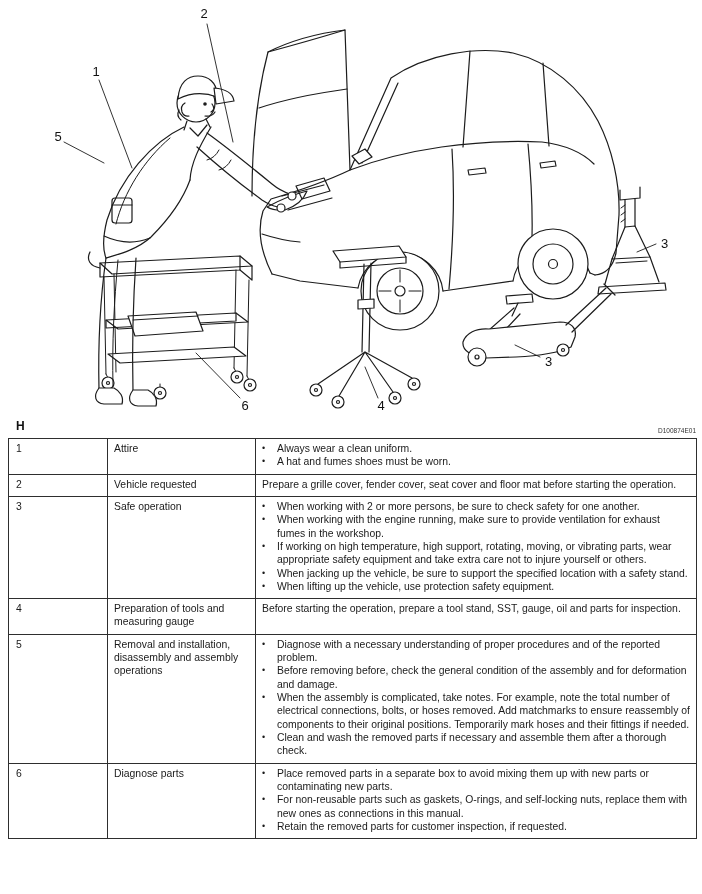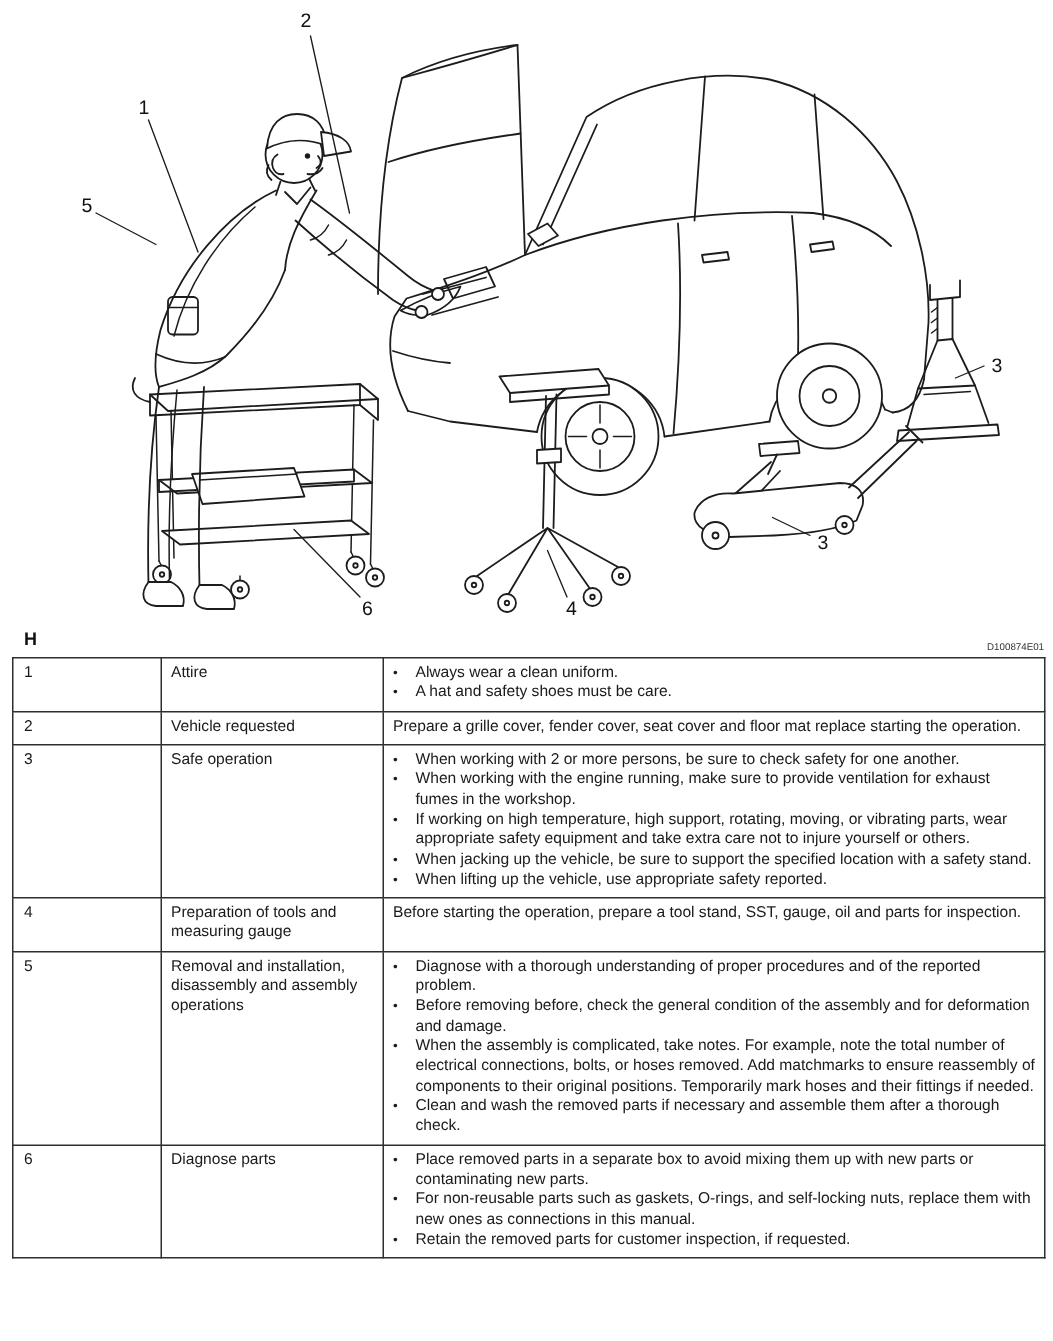--- a/index.html
+++ b/index.html
@@ -207,30 +207,30 @@
       <tr>
         <td class="c-num">1</td>
         <td class="c-label">Attire</td>
         <td class="c-desc">
           <div class="bullet">
               <span class="dot">•</span>
               <span class="btext">Always wear a clean uniform.</span>
             </div>
           <div class="bullet">
               <span class="dot">•</span>
-              <span class="btext">A hat and safety shoes must be care.</span>
+              <span class="btext">A hat and fumes shoes must be worn.</span>
             </div>
         </td>
       </tr>
 
       <tr>
         <td class="c-num">2</td>
         <td class="c-label">Vehicle requested</td>
         <td class="c-desc">
-          <div class="para">Prepare a grille cover, fender cover, seat cover and floor mat replace starting the operation.</div>
+          <div class="para">Prepare a grille cover, fender cover, seat cover and floor mat before starting the operation.</div>
         </td>
       </tr>
 
       <tr>
         <td class="c-num">3</td>
         <td class="c-label">Safe operation</td>
         <td class="c-desc">
           <div class="bullet">
               <span class="dot">•</span>
               <span class="btext">When working with 2 or more persons, be sure to check safety for one another.</span>
@@ -242,40 +242,40 @@
           <div class="bullet">
               <span class="dot">•</span>
               <span class="btext">If working on high temperature, high support, rotating, moving, or vibrating parts, wear appropriate safety equipment and take extra care not to injure yourself or others.</span>
             </div>
           <div class="bullet">
               <span class="dot">•</span>
               <span class="btext">When jacking up the vehicle, be sure to support the specified location with a safety stand.</span>
             </div>
           <div class="bullet">
               <span class="dot">•</span>
-              <span class="btext">When lifting up the vehicle, use appropriate safety reported.</span>
+              <span class="btext">When lifting up the vehicle, use protection safety equipment.</span>
             </div>
         </td>
       </tr>
 
       <tr>
         <td class="c-num">4</td>
         <td class="c-label">Preparation of tools and measuring gauge</td>
         <td class="c-desc">
           <div class="para">Before starting the operation, prepare a tool stand, SST, gauge, oil and parts for inspection.</div>
         </td>
       </tr>
 
       <tr>
         <td class="c-num">5</td>
         <td class="c-label">Removal and installation, disassembly and assembly operations</td>
         <td class="c-desc">
           <div class="bullet">
               <span class="dot">•</span>
-              <span class="btext">Diagnose with a thorough understanding of proper procedures and of the reported problem.</span>
+              <span class="btext">Diagnose with a necessary understanding of proper procedures and of the reported problem.</span>
             </div>
           <div class="bullet">
               <span class="dot">•</span>
               <span class="btext">Before removing before, check the general condition of the assembly and for deformation and damage.</span>
             </div>
           <div class="bullet">
               <span class="dot">•</span>
               <span class="btext">When the assembly is complicated, take notes. For example, note the total number of electrical connections, bolts, or hoses removed. Add matchmarks to ensure reassembly of components to their original positions. Temporarily mark hoses and their fittings if needed.</span>
             </div>
           <div class="bullet">

